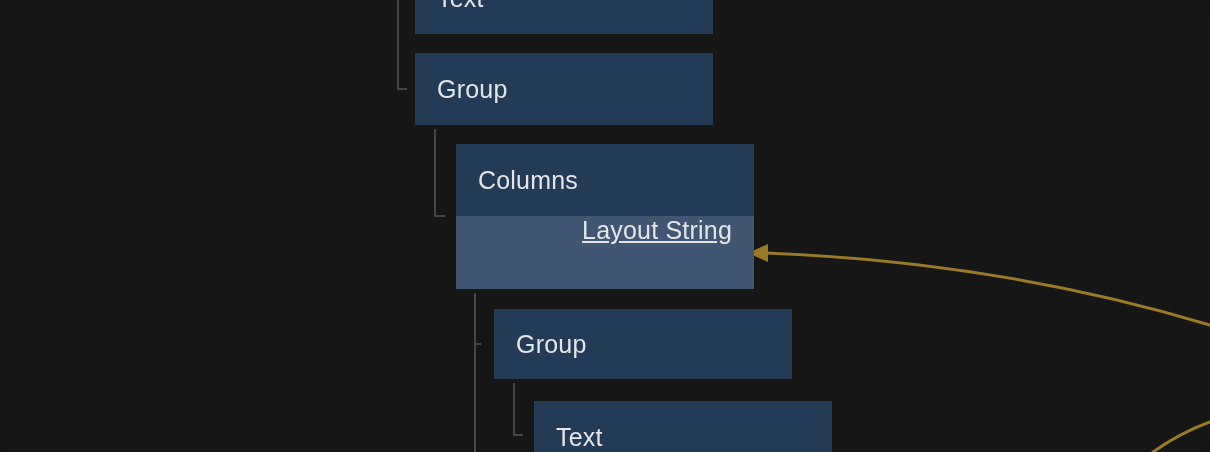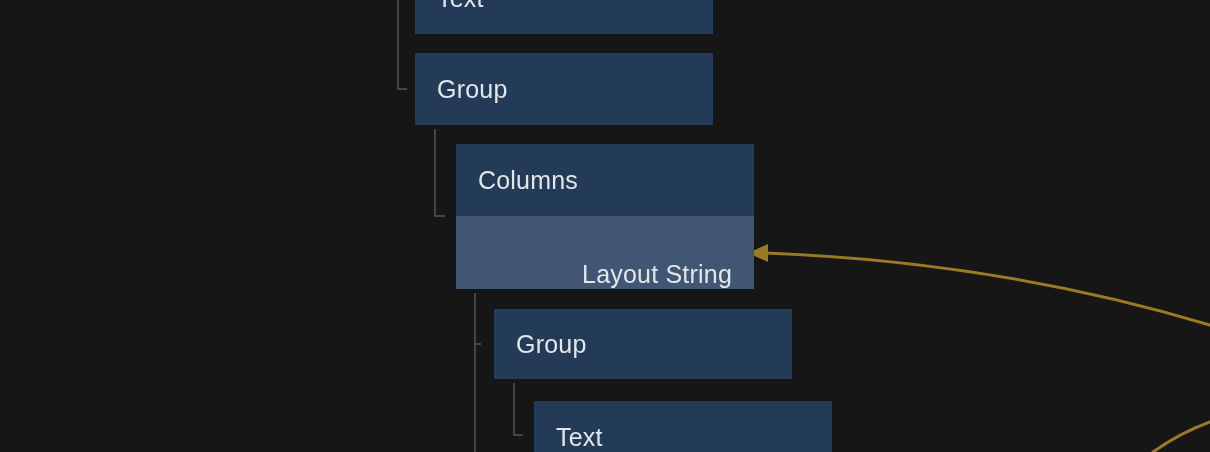--- a/index.html
+++ b/index.html
@@ -25,23 +25,24 @@
   }
   .node-text-top{left:415px;top:-38px;}
   .node-group-1{left:415px;top:53px;}
   .node-columns{left:456px;top:144px;height:145px;padding:0;display:block;}
   .node-columns .node-header{
     height:72px;display:flex;align-items:center;
     box-sizing:border-box;padding-left:22px;
     background:#233b56;
   }
   .node-columns .port-row{
-    height:73px;display:flex;align-items:flex-end;justify-content:flex-end;
+    height:73px;display:flex;align-items:flex-start;justify-content:flex-end;
     box-sizing:border-box;padding-right:22px;
     background:#415673;
+    text-decoration:underline;
   }
   .node-group-2{left:494px;top:309px;height:70px;}
   .node-text-2{left:534px;top:401px;}
   .node-label{pointer-events:none;}
 </style>
 </head>
 <body>
 
 <div class="canvas">
 

